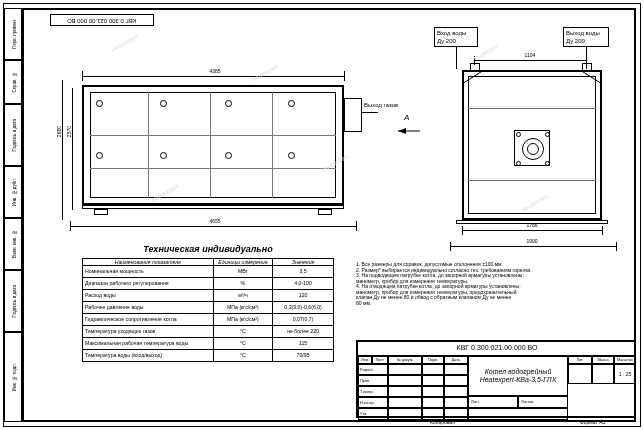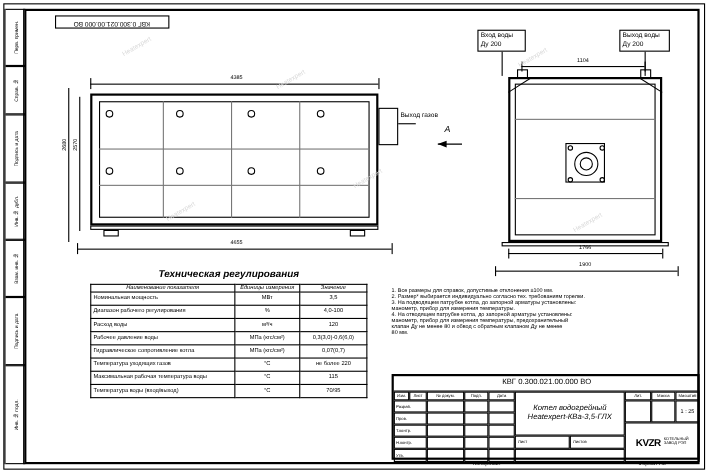--- a/index.html
+++ b/index.html
@@ -178,21 +178,21 @@
 
     <div class="abs" style="left:10px;top:216px;width:166px;height:1px;background:#000;"></div>
     <div class="abs" style="left:10px;top:212px;width:1px;height:9px;background:#000;"></div>
     <div class="abs" style="left:176px;top:212px;width:1px;height:9px;background:#000;"></div>
     <div class="abs dim ctr" style="left:62px;top:206px;width:60px;height:9px;">
         <span>1900</span>
       </div>
   </div>
 
   <div class="abs" style="left:82px;top:244px;width:252px;">
-    <div class="t9" style="text-align:center;font-style:italic;font-weight:bold;margin-bottom:3px;">Техническая регулирования</div>
+    <div class="t9" style="text-align:center;font-style:italic;font-weight:bold;margin-bottom:3px;">Техническая индивидуально</div>
     <table class="spec" style="width:252px;">
       <thead>
         <tr>
           <th style="width:136px;text-align:center;font-weight:normal;font-style:italic;">Наименование показателя</th>
           <th style="width:58px;text-align:center;font-weight:normal;font-style:italic;">Единицы измерения</th>
           <th style="width:58px;text-align:center;font-weight:normal;font-style:italic;">Значение</th>
         </tr>
       </thead>
       <tbody>
         <tr>
@@ -296,29 +296,20 @@
     <div class="abs bd ctr" style="left:210px;top:14px;width:24px;height:8px;font-size:3.8px;">Лит.</div>
     <div class="abs bd ctr" style="left:234px;top:14px;width:22px;height:8px;font-size:3.8px;">Масса</div>
     <div class="abs bd ctr" style="left:256px;top:14px;width:22px;height:8px;font-size:3.8px;">Масштаб</div>
     <div class="abs bd" style="left:210px;top:22px;width:24px;height:20px;"></div>
     <div class="abs bd" style="left:234px;top:22px;width:22px;height:20px;"></div>
     <div class="abs bd ctr" style="left:256px;top:22px;width:22px;height:20px;font-size:5px;">1 : 25</div>
 
     <div class="abs bd lft" style="left:110px;top:54px;width:50px;height:12px;font-size:3.8px;padding-left:2px;">Лист</div>
     <div class="abs bd lft" style="left:160px;top:54px;width:50px;height:12px;font-size:3.8px;padding-left:2px;">Листов</div>
 
-    <div class="abs bd" style="left:210px;top:42px;width:68px;height:36px;display:flex;flex-direction:column;align-items:center;justify-content:center;">
-      <div style="display:flex;align-items:center;gap:3px;">
-        <div style="font-size:9px;font-weight:bold;letter-spacing:-0.5px;">KVZR</div>
-        <div style="display:flex;flex-direction:column;line-height:1;">
-          <span style="font-size:3.6px;">КОТЕЛЬНЫЙ</span>
-          <span style="font-size:3.6px;">ЗАВОД РЭП</span>
-        </div>
-      </div>
-    </div>
 
     <div class="abs bd" style="left:110px;top:66px;width:100px;height:12px;"></div>
   </div>
 
   <div class="abs t" style="left:430px;top:420px;">Копировал</div>
   <div class="abs t" style="left:580px;top:420px;">Формат А3</div>
 
   <div class="wm" style="left:110px;top:40px;">Heatexpert</div>
   <div class="wm" style="left:250px;top:70px;">Heatexpert</div>
   <div class="wm" style="left:470px;top:50px;">Heatexpert</div>

